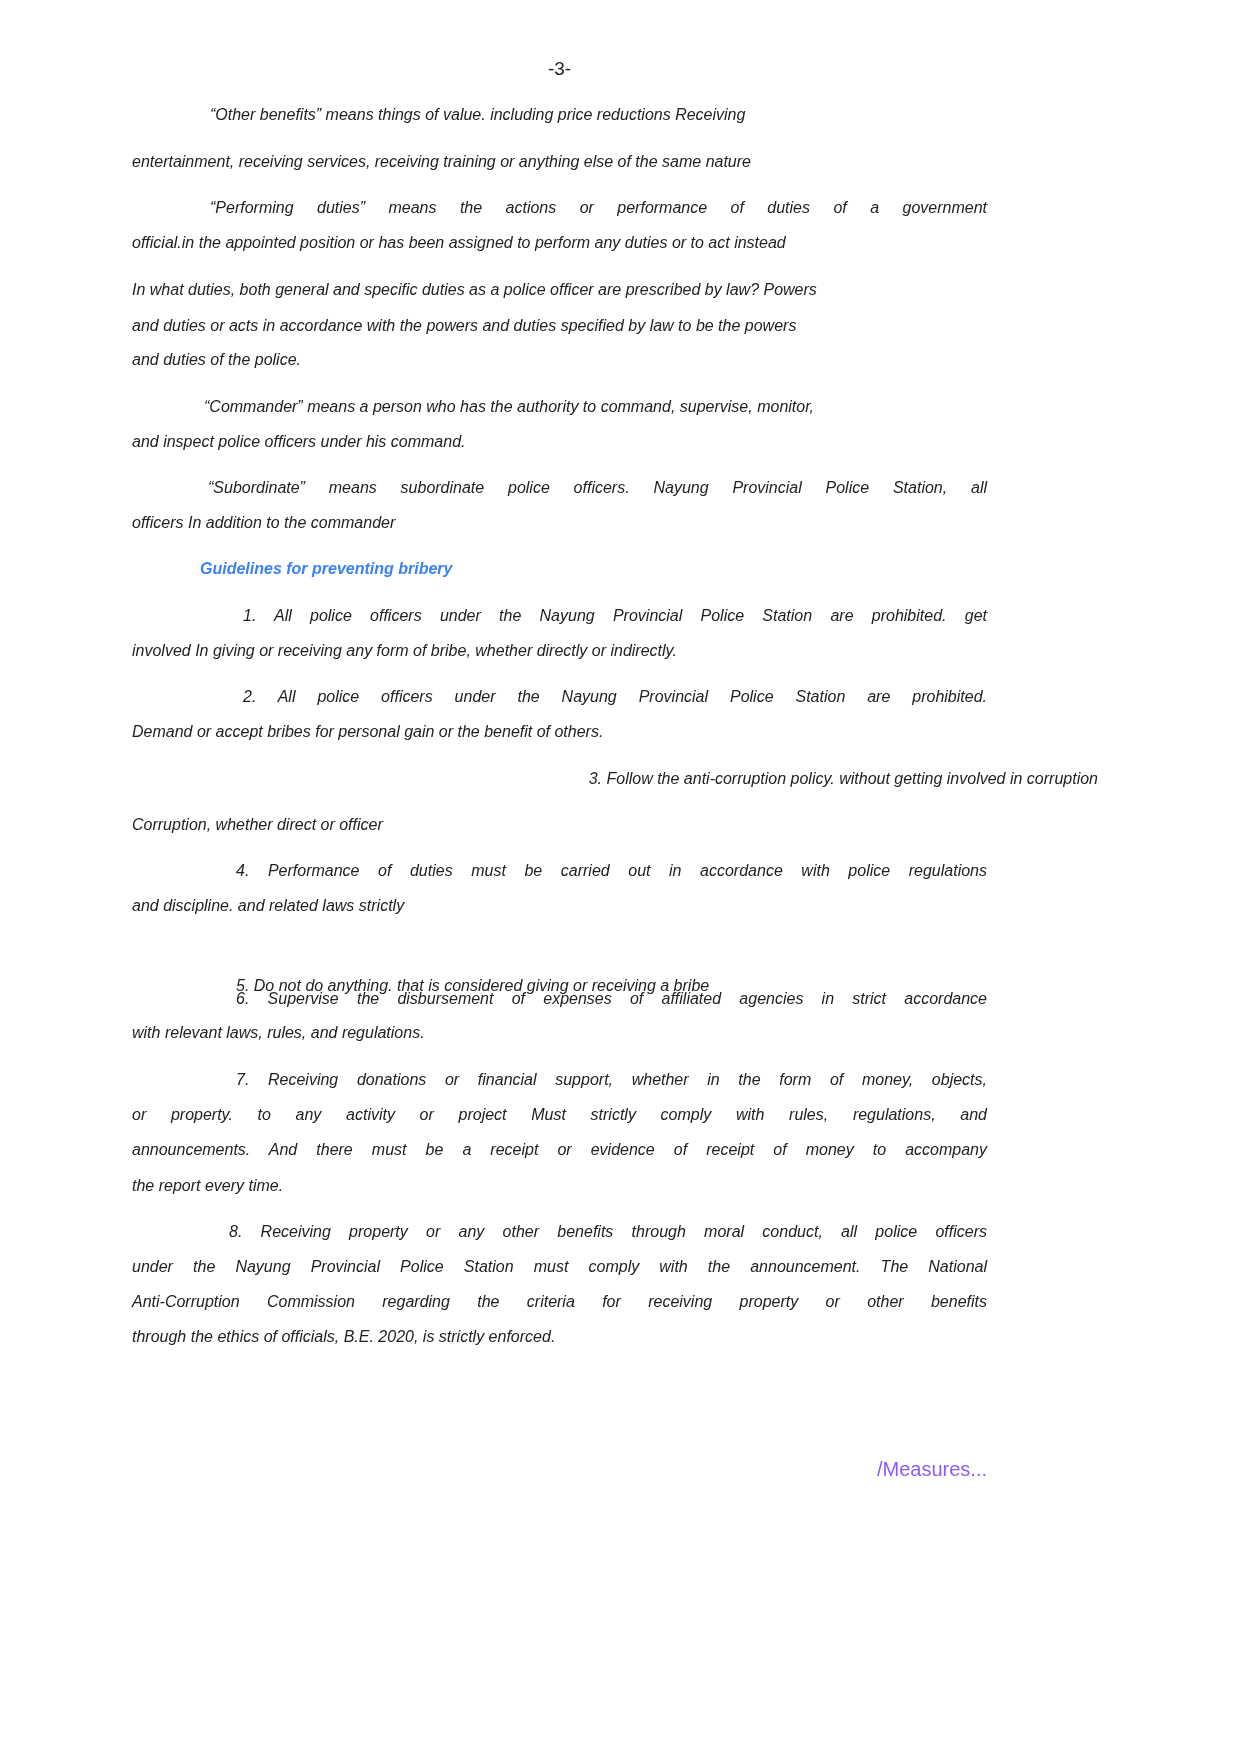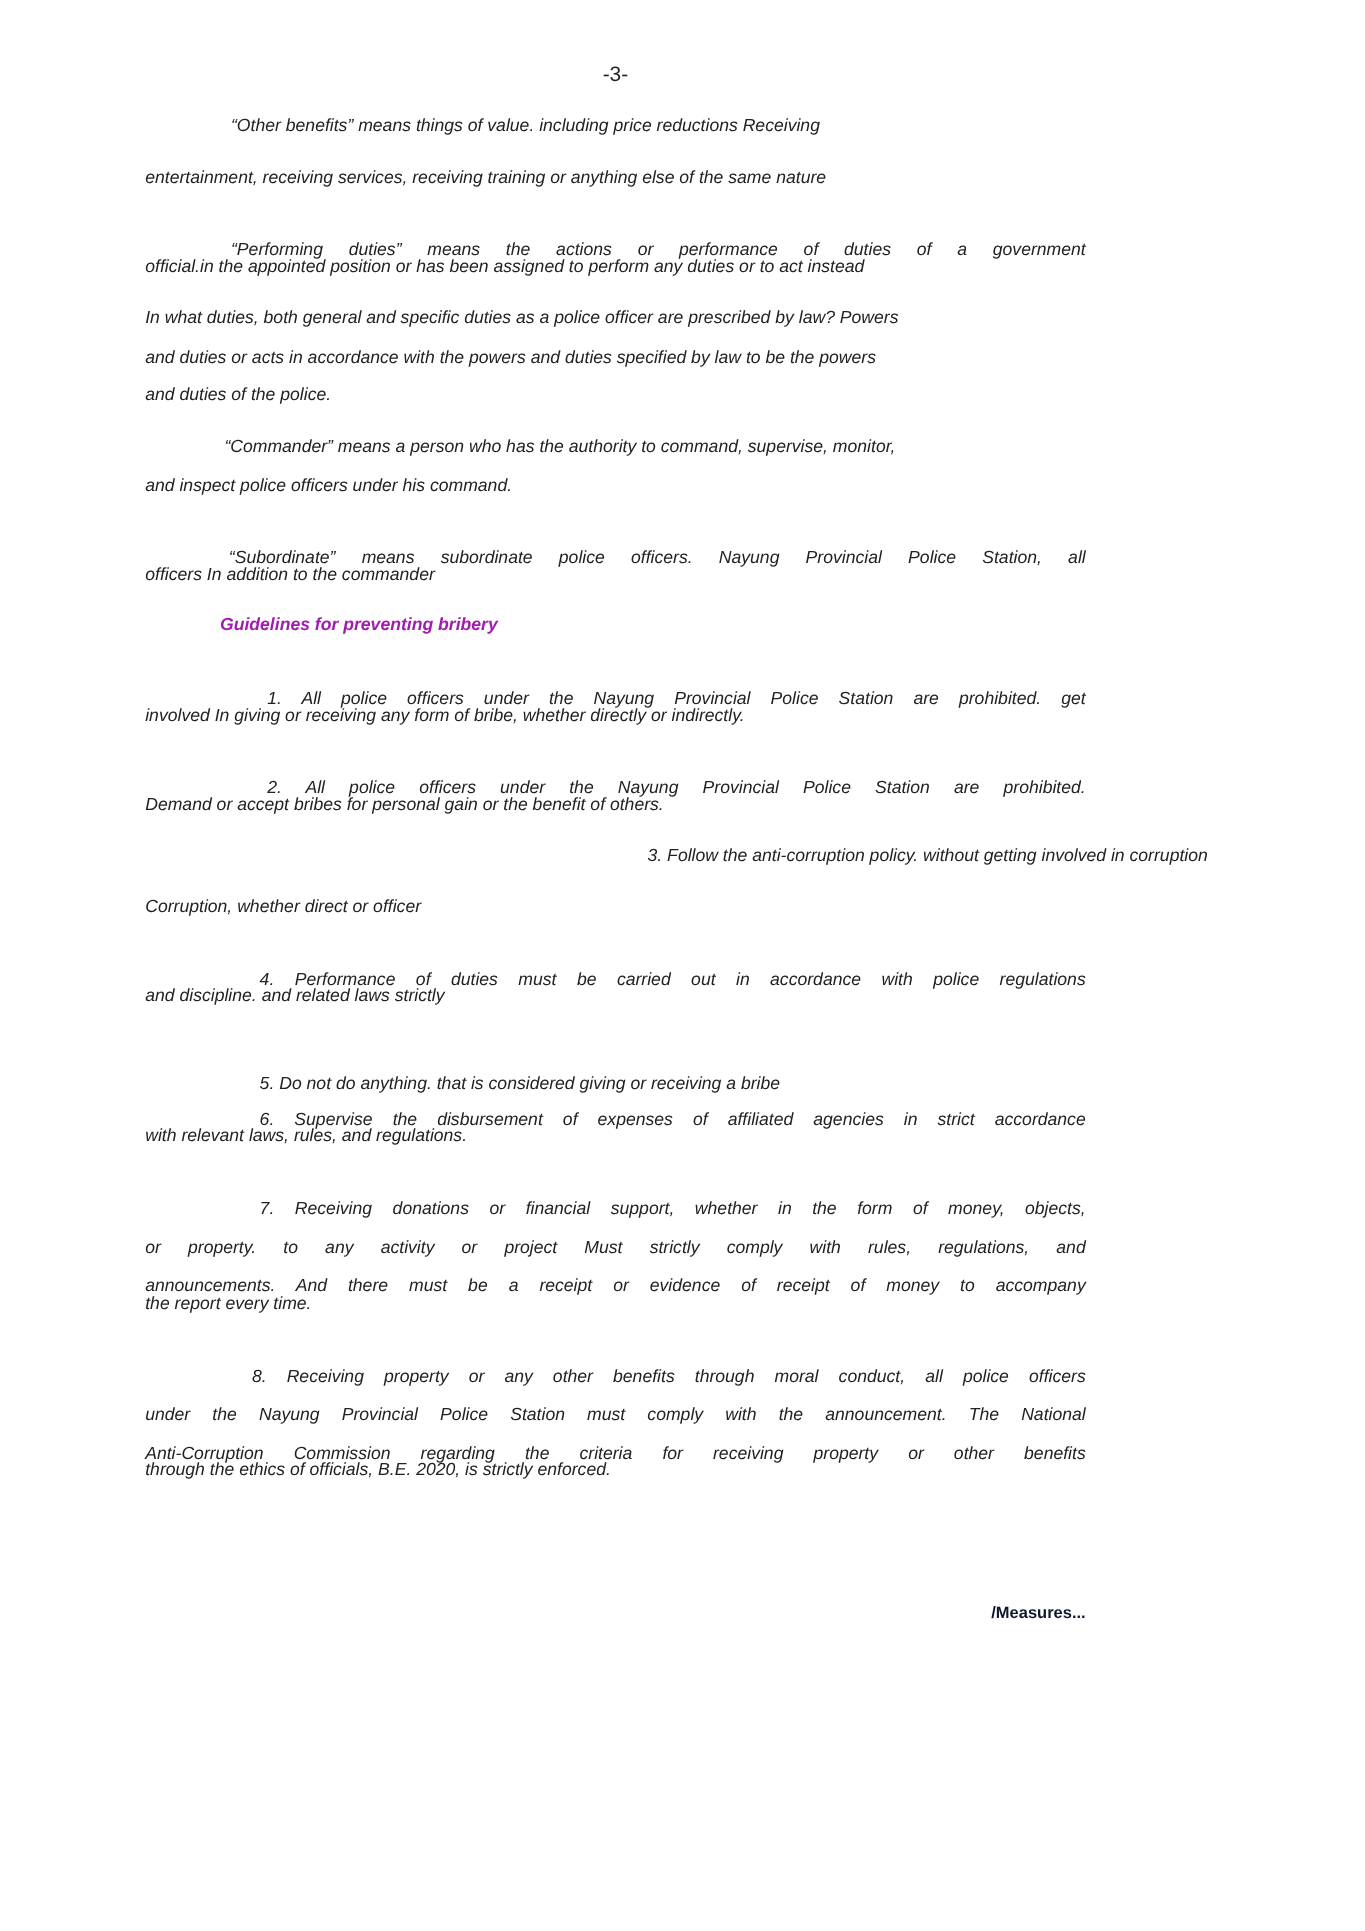--- a/index.html
+++ b/index.html
@@ -3,23 +3,23 @@
 <meta charset="utf-8">
 <style>
   html, body { margin: 0; padding: 0; background: #ffffff; }
   body { width: 1241px; height: 1755px; position: relative; overflow: hidden;
          font-family: "Liberation Sans", "DejaVu Sans", sans-serif; color: #222222; }
   .page { position: absolute; left: 132px; top: 0; width: 855px; }
   .pnum { position: absolute; top: 58px; left: 0; width: 855px; text-align: center;
           font-size: 19px; }
   .line { position: absolute; left: 0; width: 855px; font-size: 16px; line-height: 24px;
           white-space: nowrap; font-style: italic; }
-  .just { text-align: justify; text-align-last: justify; margin-top: 20px; }
-  .heading { font-weight: bold; color: #a21caf; }
-  .footer { position: absolute; top: 1458px; right: 0; font-size: 15px; font-weight: bold; color:#0f172a; }
+  .just { text-align: justify; text-align-last: justify; }
+  .heading { font-weight: bold; color: #3b82f6; }
+  .footer { position: absolute; top: 1458px; right: 0; font-size: 20px; font-weight: normal; color:#8b5cf6; }
 </style>
 </head>
 <body>
 
 <div class="page">
   <div class="pnum">-3-</div>
 
   <div class="line" style="top:103px; padding-left:78px; width:777px;">“Other benefits” means things of value. including price reductions Receiving</div>
   <div class="line" style="top:150px;">entertainment, receiving services, receiving training or anything else of the same nature</div>
 

